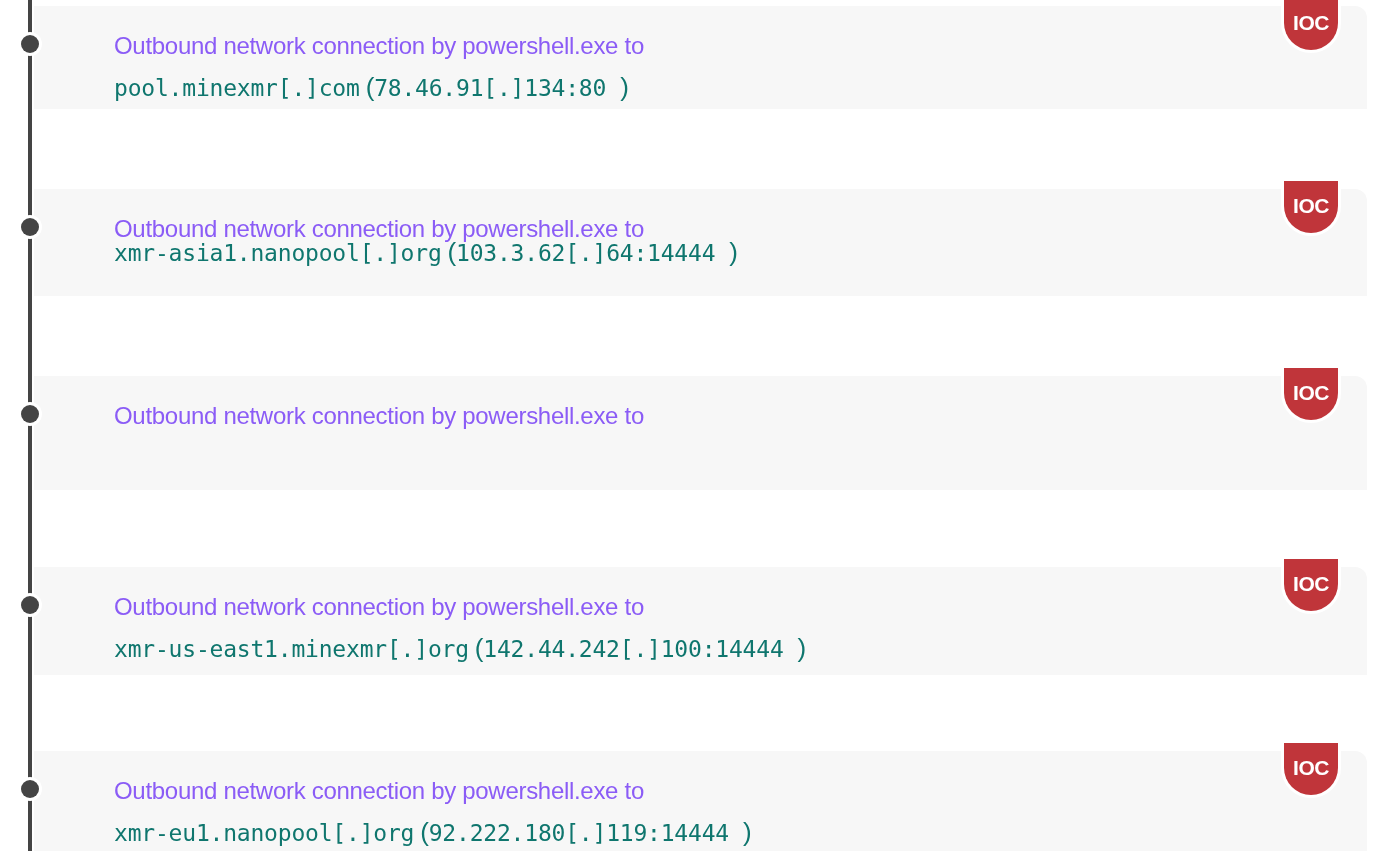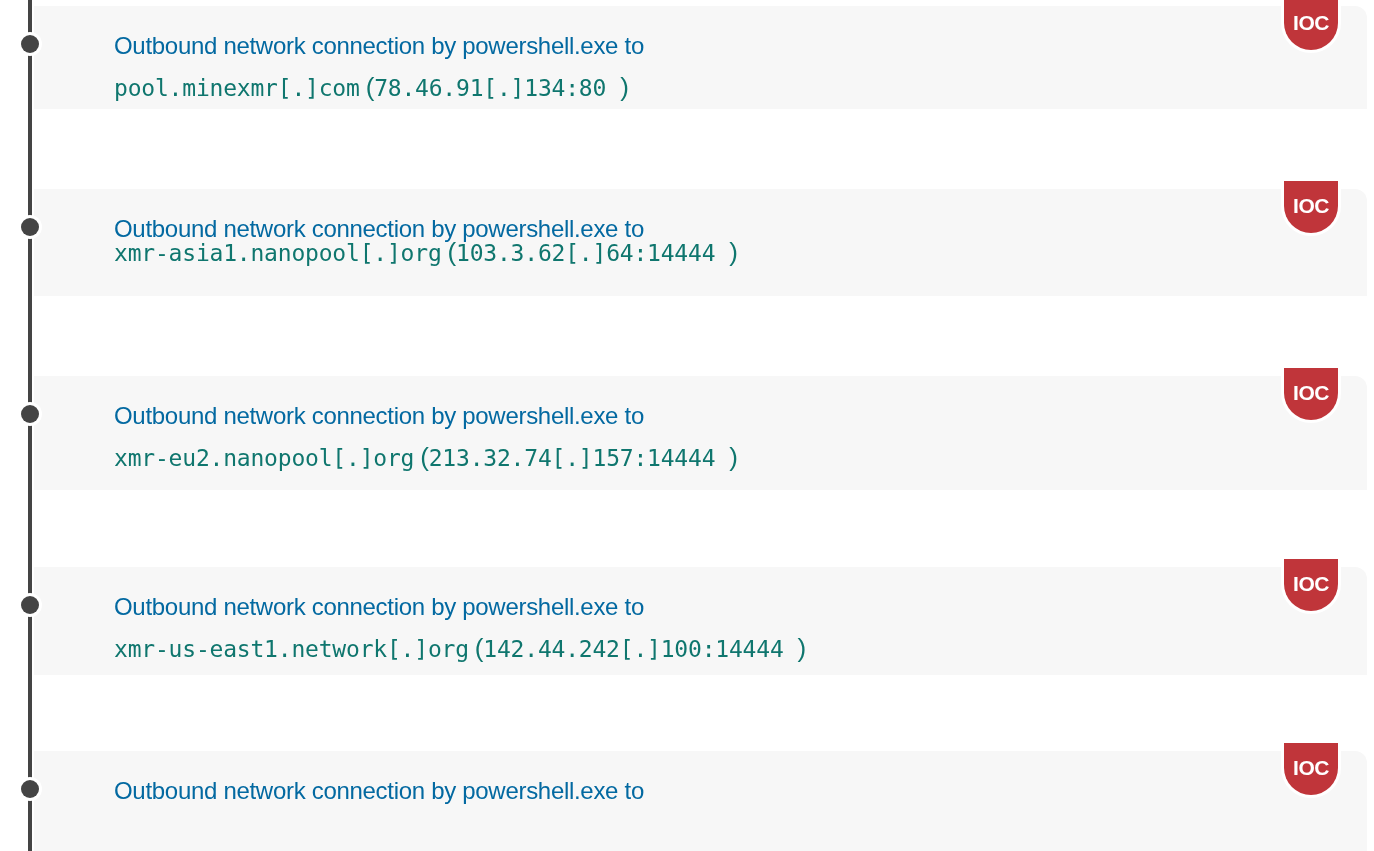--- a/index.html
+++ b/index.html
@@ -36,21 +36,21 @@
       width: 18px;
       height: 18px;
       border-radius: 50%;
       background: #444444;
       box-shadow: 0 0 0 3px #ffffff;
     }
     .event-title {
       position: absolute;
       left: 80px;
       font-size: 24px;
-      color: #0369a1;
+      color: #8b5cf6;
       font-weight: 300;
       letter-spacing: -0.3px;
       white-space: nowrap;
     }
     .event-target {
       position: absolute;
       left: 80px;
       font-family: "DejaVu Sans Mono", "Liberation Mono", monospace;
       font-size: 23px;
       color: #0f766e;
@@ -111,33 +111,33 @@
   <div class="event-title" style="top:26px;">Outbound network connection by powershell.exe to</div>
   <div class="event-target" style="top:48px;">
     <span class="host">xmr-asia1.nanopool[.]org</span><span class="paren">(</span><span class="ip">103.3.62[.]64:14444</span><span class="paren-close">)</span>
   </div>
   <div class="ioc-badge">IOC</div>
 </div>
 <div class="event-dot" style="top:218px;"></div>
 
 <div class="event-card" style="top:376px; height:114px;">
   <div class="event-title" style="top:26px;">Outbound network connection by powershell.exe to</div>
-  <div class="event-target" style="top:66px;">
-    <span class="host">xmr-eu2.nanopool[.]org</span><span class="paren">(</span><span class="ip">213.32.74[.]157:14444</span><span class="paren-close">)</span>
-  </div>
   <div class="ioc-badge">IOC</div>
 </div>
 <div class="event-dot" style="top:405px;"></div>
 
 <div class="event-card" style="top:567px; height:108px;">
   <div class="event-title" style="top:26px;">Outbound network connection by powershell.exe to</div>
   <div class="event-target" style="top:66px;">
-    <span class="host">xmr-us-east1.network[.]org</span><span class="paren">(</span><span class="ip">142.44.242[.]100:14444</span><span class="paren-close">)</span>
+    <span class="host">xmr-us-east1.minexmr[.]org</span><span class="paren">(</span><span class="ip">142.44.242[.]100:14444</span><span class="paren-close">)</span>
   </div>
   <div class="ioc-badge">IOC</div>
 </div>
 <div class="event-dot" style="top:596px;"></div>
 
 <div class="event-card" style="top:751px; height:110px;">
   <div class="event-title" style="top:26px;">Outbound network connection by powershell.exe to</div>
+  <div class="event-target" style="top:66px;">
+    <span class="host">xmr-eu1.nanopool[.]org</span><span class="paren">(</span><span class="ip">92.222.180[.]119:14444</span><span class="paren-close">)</span>
+  </div>
   <div class="ioc-badge">IOC</div>
 </div>
 <div class="event-dot" style="top:780px;"></div>
 
 </body></html>

